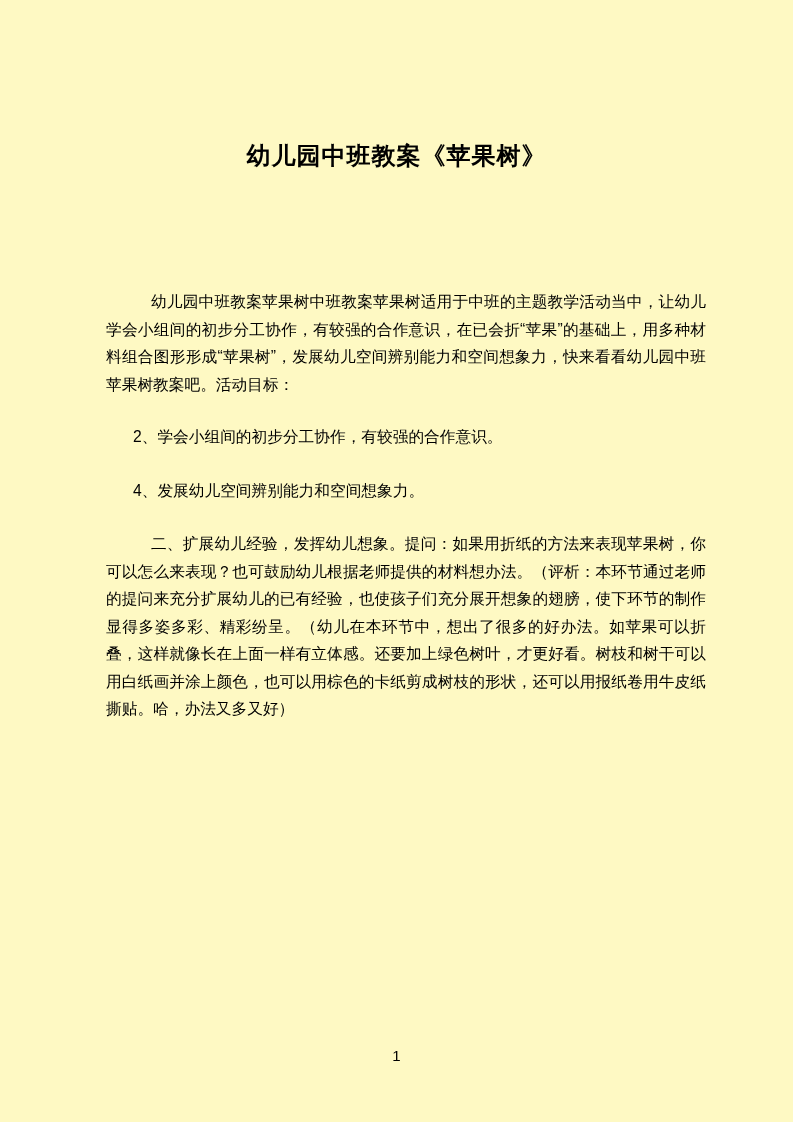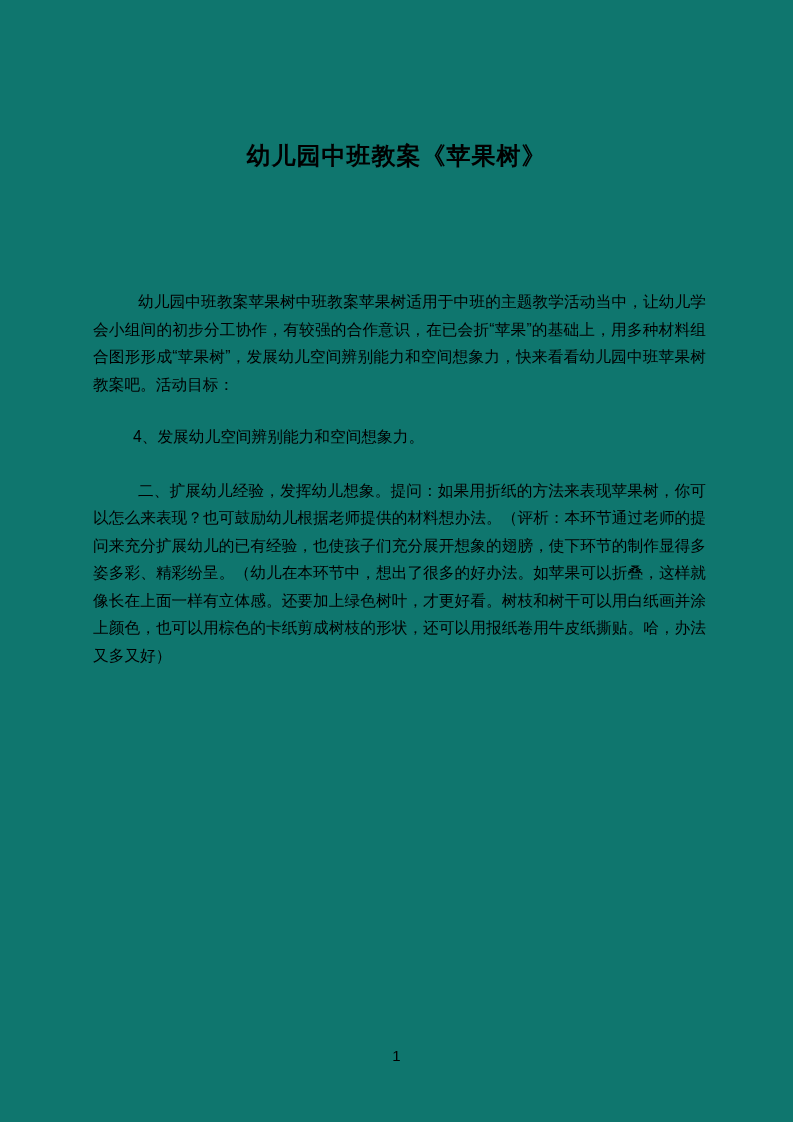--- a/index.html
+++ b/index.html
@@ -14,21 +14,21 @@
     font-family: "Liberation Sans", sans-serif;
     color: #000000;
     position: relative;
     overflow: hidden;
   }
   .page {
     position: absolute;
     top: 0; left: 0;
     width: 793px;
     height: 1122px;
-    background: #0f766e;
+    background: #fef9c3;
   }
   .doc-title {
     position: absolute;
     top: 140px;
     left: 0;
     width: 793px;
     text-align: center;
     font-size: 24px;
     font-weight: bold;
     letter-spacing: 1px;
@@ -42,20 +42,21 @@
   }
   .para {
     font-size: 15.7px;
     line-height: 27.5px;
     text-align: justify;
     margin: 0 0 25px 0;
     word-break: break-all;
   }
   .para.indent {
     text-indent: 45px;
+    margin-left: 13px;
   }
   .para.goal {
     text-indent: 40px;
     text-align: left;
     margin-bottom: 26px;
   }
   .para:last-child {
     margin-bottom: 0;
   }
   .page-number {
@@ -73,20 +74,21 @@
 
 <div class="page">
 
   <h1 class="doc-title">幼儿园中班教案《苹果树》</h1>
 
   <div class="body-text">
 
     <p class="para indent">幼儿园中班教案苹果树中班教案苹果树适用于中班的主题教学活动当中，让幼儿学会小组间的初步分工协作，有较强的合作意识，在已会折“苹果”的基础上，用多种材料组合图形形成“苹果树”，发展幼儿空间辨别能力和空间想象力，快来看看幼儿园中班苹果树教案吧。活动目标：</p>
 
 
+    <p class="para goal">2、学会小组间的初步分工协作，有较强的合作意识。</p>
 
     <p class="para goal">4、发展幼儿空间辨别能力和空间想象力。</p>
 
 
 
     <p class="para indent">二、扩展幼儿经验，发挥幼儿想象。提问：如果用折纸的方法来表现苹果树，你可以怎么来表现？也可鼓励幼儿根据老师提供的材料想办法。（评析：本环节通过老师的提问来充分扩展幼儿的已有经验，也使孩子们充分展开想象的翅膀，使下环节的制作显得多姿多彩、精彩纷呈。（幼儿在本环节中，想出了很多的好办法。如苹果可以折叠，这样就像长在上面一样有立体感。还要加上绿色树叶，才更好看。树枝和树干可以用白纸画并涂上颜色，也可以用棕色的卡纸剪成树枝的形状，还可以用报纸卷用牛皮纸撕贴。哈，办法又多又好）</p>
 
   </div>
 
   <div class="page-number">1</div>

